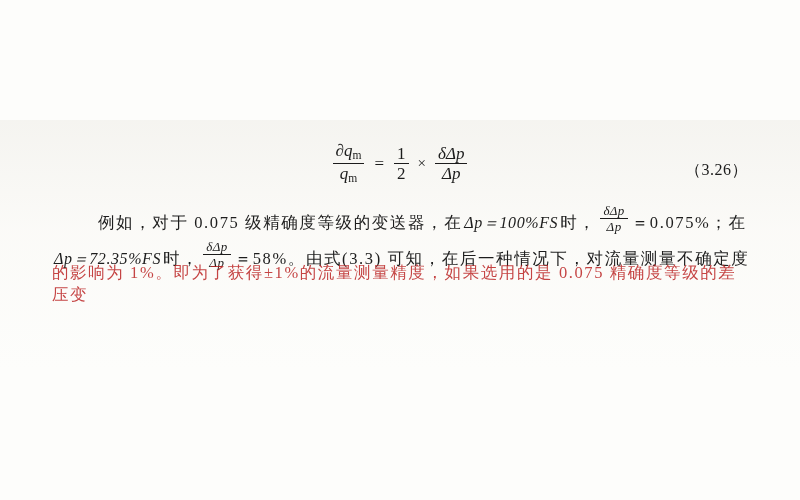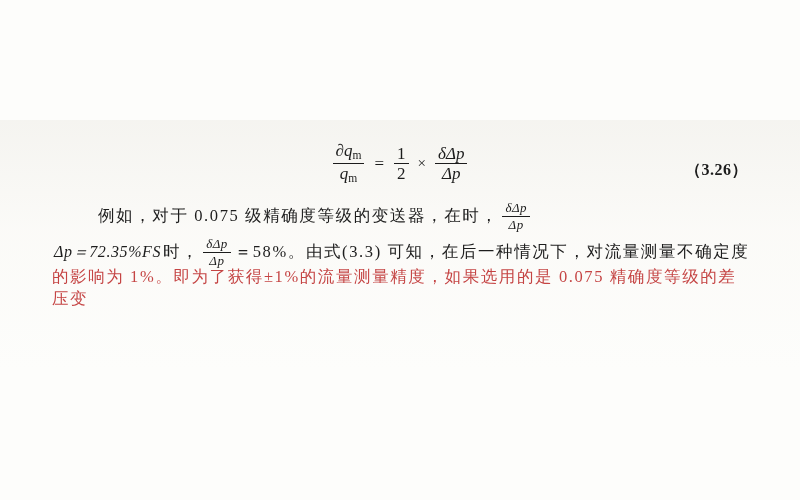--- a/index.html
+++ b/index.html
@@ -54,21 +54,20 @@
     align-items: center;
     gap: 5px;
   }
   .eq-number {
     position: absolute;
     right: 52px;
     top: 160px;
     font-size: 16px;
     color: #1c1c1c;
     letter-spacing: 0.5px;
-    font-weight: bold;
   }
 
   
   .frac {
     display: inline-flex;
     flex-direction: column;
     align-items: center;
     vertical-align: middle;
     line-height: 1.05;
     margin: 0 2px;
@@ -95,21 +94,21 @@
   
   .para {
     position: absolute;
     left: 52px;
     top: 198px;
     width: 700px;
     color: #1d1d1d;
   }
   .line {
     display: flex;
-    align-items: center;
+    align-items: flex-end;
     flex-wrap: nowrap;
     font-size: 16.5px;
     letter-spacing: 0.6px;
     height: 36px;
   }
   .line.l1 { padding-left: 46px; }
   .line .zh { letter-spacing: 1.6px; }
   .line .num { letter-spacing: 0.4px; }
   .inline-math {
     display: inline-flex;
@@ -149,27 +148,29 @@
           <span class="den it">Δp</span>
         </span>
       </div>
     </div>
     <div class="eq-number">（3.26）</div>
 
     <div class="para">
 
       <div class="line l1">
         <span class="zh">例如，对于 0.075 级精确度等级的变送器，在</span>
+        <span class="inline-math nowrap it">Δp＝100%FS</span>
         <span class="zh">时，</span>
         <span class="inline-math">
           <span class="frac small">
             <span class="num it">δΔp</span>
             <span class="den it">Δp</span>
           </span>
         </span>
+        <span class="zh nowrap">＝0.075%；在</span>
       </div>
 
       <div class="line">
         <span class="inline-math nowrap it">Δp＝72.35%FS</span>
         <span class="zh">时，</span>
         <span class="inline-math">
           <span class="frac small">
             <span class="num it">δΔp</span>
             <span class="den it">Δp</span>
           </span>

